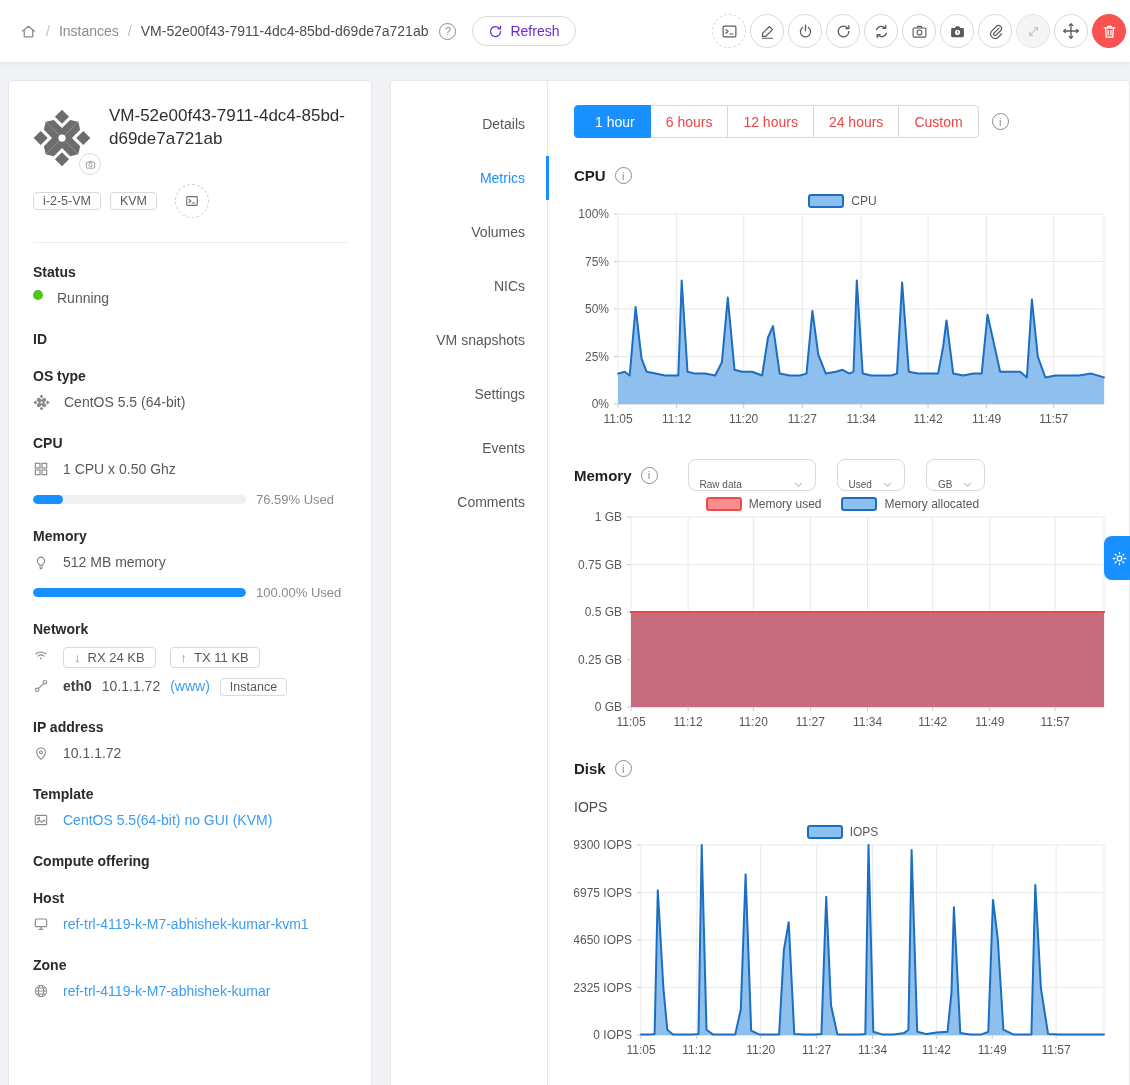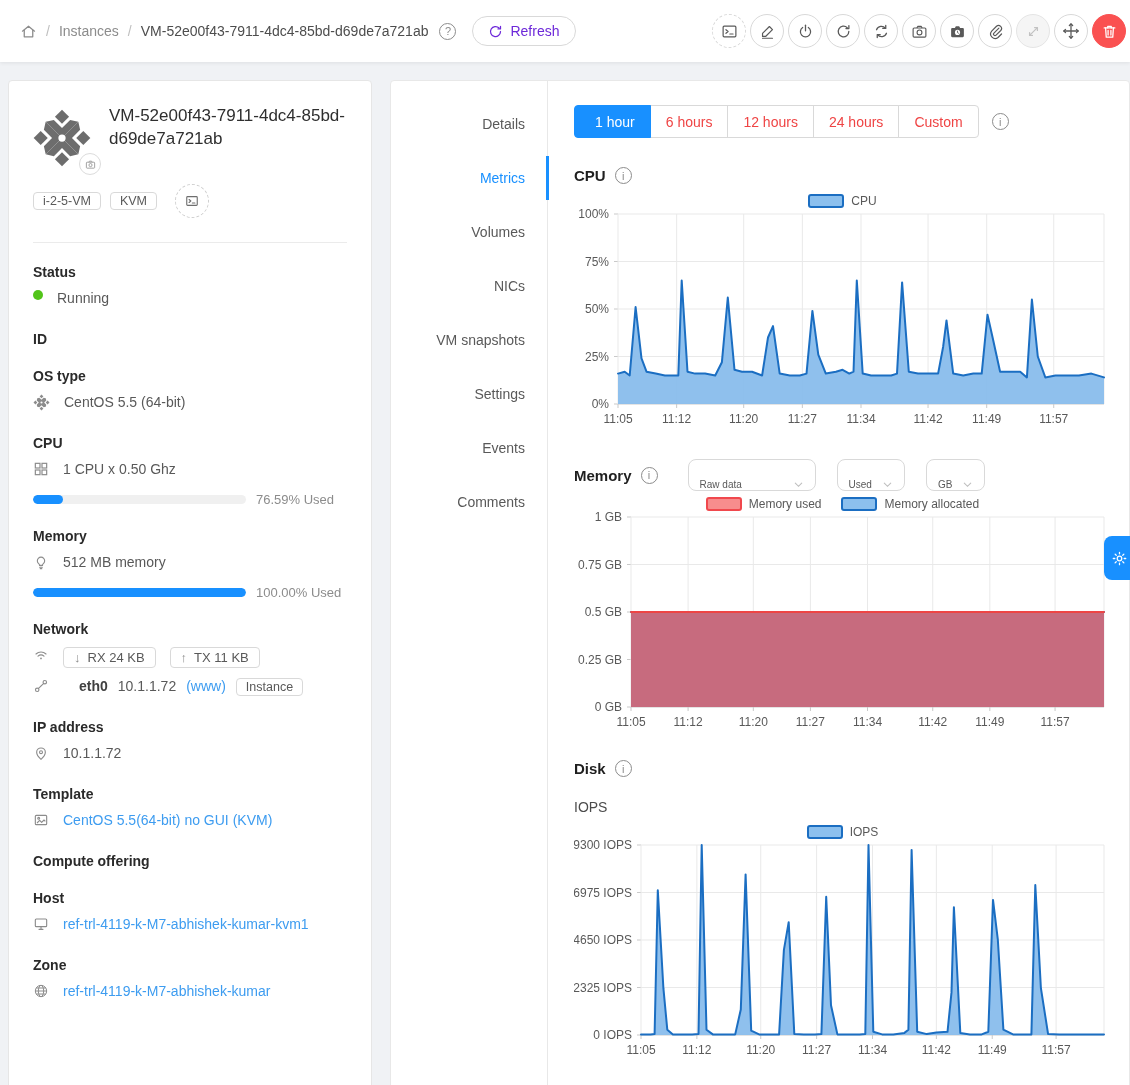--- a/index.html
+++ b/index.html
@@ -46,21 +46,21 @@
   .sec-row .ic { color:#8c8c8c; display:flex; flex:none; }
   .dot { width:10px; height:10px; border-radius:50%; background:#52c41a; }
   .prog-row { display:flex; align-items:center; gap:10px; margin-top:11px; }
   .pbar { width:213px; height:9px; border-radius:5px; background:#f0f0f0; overflow:hidden; }
   .pbar-fill { height:100%; border-radius:5px; background:#1890ff; }
   .pct { font-size:13px; color:#8c8c8c; white-space:nowrap; }
   .pill { display:flex; align-items:center; gap:7px; border:1px solid #d9d9d9; border-radius:4px;
           padding:2px 10px; font-size:13px; color:#595959; cursor:pointer; background:#fff; }
   .pill .arr { color:#8c8c8c; }
   .net-row2 { margin-top:10px; }
-  .bold { font-weight:bold; color:#404040;margin-left:16px; }
+  .bold { font-weight:bold; color:#404040; }
   .link { color:#3d9cf0; cursor:pointer; }
   .id-circle { width:24px; height:24px; border-radius:50%; border:1px solid #d0d0d0; display:flex;
                align-items:center; justify-content:center; color:#8c8c8c; flex:none; }
 
   
   .right-panel { position:absolute; left:390px; top:80px; width:740px; height:1020px; background:#fff;
                  border:1px solid #e8e8e8; border-radius:4px; }
   .nav-col { position:absolute; left:0; top:0; bottom:0; width:157px; border-right:1px solid #e8e8e8; padding-top:16px; }
   .nav-item { height:54px; display:flex; align-items:center; justify-content:flex-end; padding-right:22px;
               font-size:14px; color:#595959; position:relative; cursor:pointer; list-style:none; }

